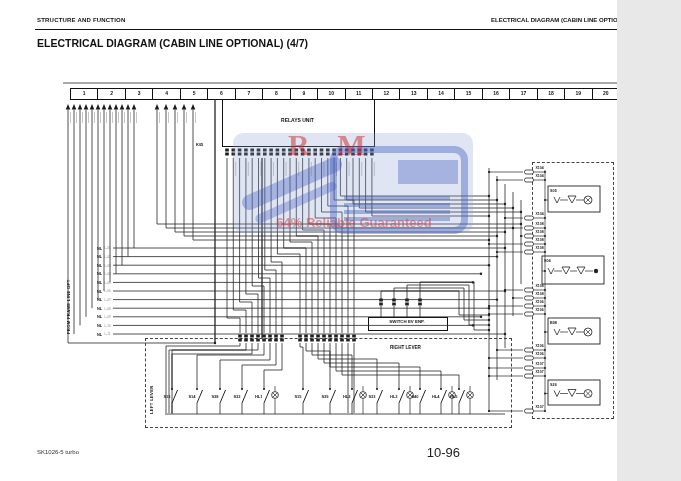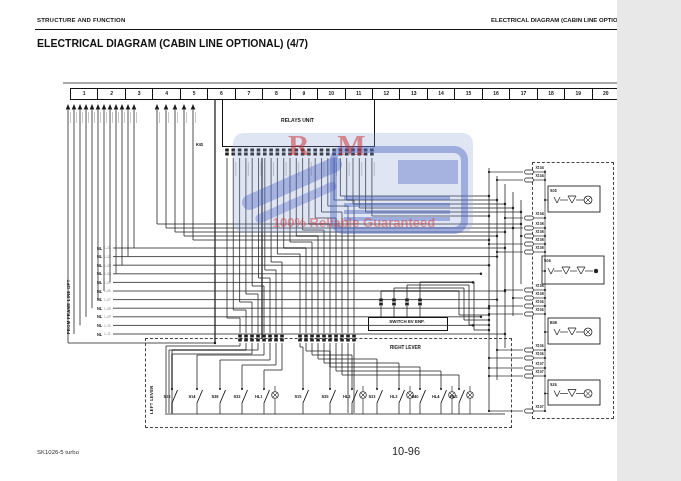--- a/index.html
+++ b/index.html
@@ -5,21 +5,21 @@
   html,body{margin:0;padding:0;background:#e8e8e8;}
   #page{position:relative;width:617px;height:481px;background:#ffffff;overflow:hidden;
         font-family:"Liberation Sans",sans-serif;color:#111;}
   .abs{position:absolute;}
   
   #hdr-left{left:37px;top:17px;font-size:6px;font-weight:700;letter-spacing:.2px;z-index:4;}
   #hdr-right{left:300px;top:17px;width:346px;text-align:right;font-size:6px;font-weight:700;z-index:4;}
   #hdr-rule{left:35px;top:28.5px;width:611px;height:1.4px;background:#111;z-index:4;}
   #page-title{left:37px;top:37px;font-size:10.5px;font-weight:700;z-index:4;}
   #ftr-model{left:37px;top:449px;font-size:6px;color:#333;z-index:4;}
-  #ftr-page{left:378px;top:445px;width:56px;text-align:center;font-size:11px;color:#222;z-index:4;}
+  #ftr-page{left:404px;top:445px;width:56px;text-align:right;font-size:13px;color:#222;z-index:4;}
   #fig-code{left:627px;top:428px;font-size:4px;color:#bbb;z-index:4;}
   
   .solidbox{border:1px solid #111;background:#fff;z-index:2;}
   .dashbox{border:1.2px dashed #444;background:transparent;z-index:2;}
   #relays-box{left:222px;top:99px;width:151px;height:46px;}
   #relays-label{left:222px;top:117px;width:151px;text-align:center;font-size:5px;font-weight:700;z-index:4;}
   #k05-label{left:196px;top:142px;font-size:4px;font-weight:700;z-index:4;}
   #switchev-box{left:368px;top:317px;width:78px;height:12px;}
   #switchev-label{left:368px;top:319px;width:78px;text-align:center;font-size:4.4px;font-weight:700;z-index:4;}
   #lever-box{left:145px;top:338px;width:365px;height:88px;}
@@ -610,18 +610,18 @@
   <div class="abs wm" id="wm-band"></div>
   <div class="abs wm" id="wm-frame"></div>
   <div class="abs wm" id="wm-block"></div>
   <div class="abs wm wm-stripe" style="top:196px"></div>
   <div class="abs wm wm-stripe" style="top:203px"></div>
   <div class="abs wm wm-stripe" style="top:210px"></div>
   <div class="abs wm wm-stripe" style="top:217px"></div>
   <div class="abs wm" id="wm-swoosh1"></div>
   <div class="abs wm" id="wm-swoosh2"></div>
   <div class="abs wm" id="wm-letters">R M</div>
-  <div class="abs wm" id="wm-tagline">100% Reliable Guaranteed</div>
+  <div class="abs wm" id="wm-tagline">64% Reliable Guaranteed</div>
 
   <div class="abs" id="ftr-model">SK1026-5 turbo</div>
   <div class="abs" id="ftr-page">10-96</div>
   <div class="abs" id="fig-code">F055340</div>
 </div>
 
 </body></html>

